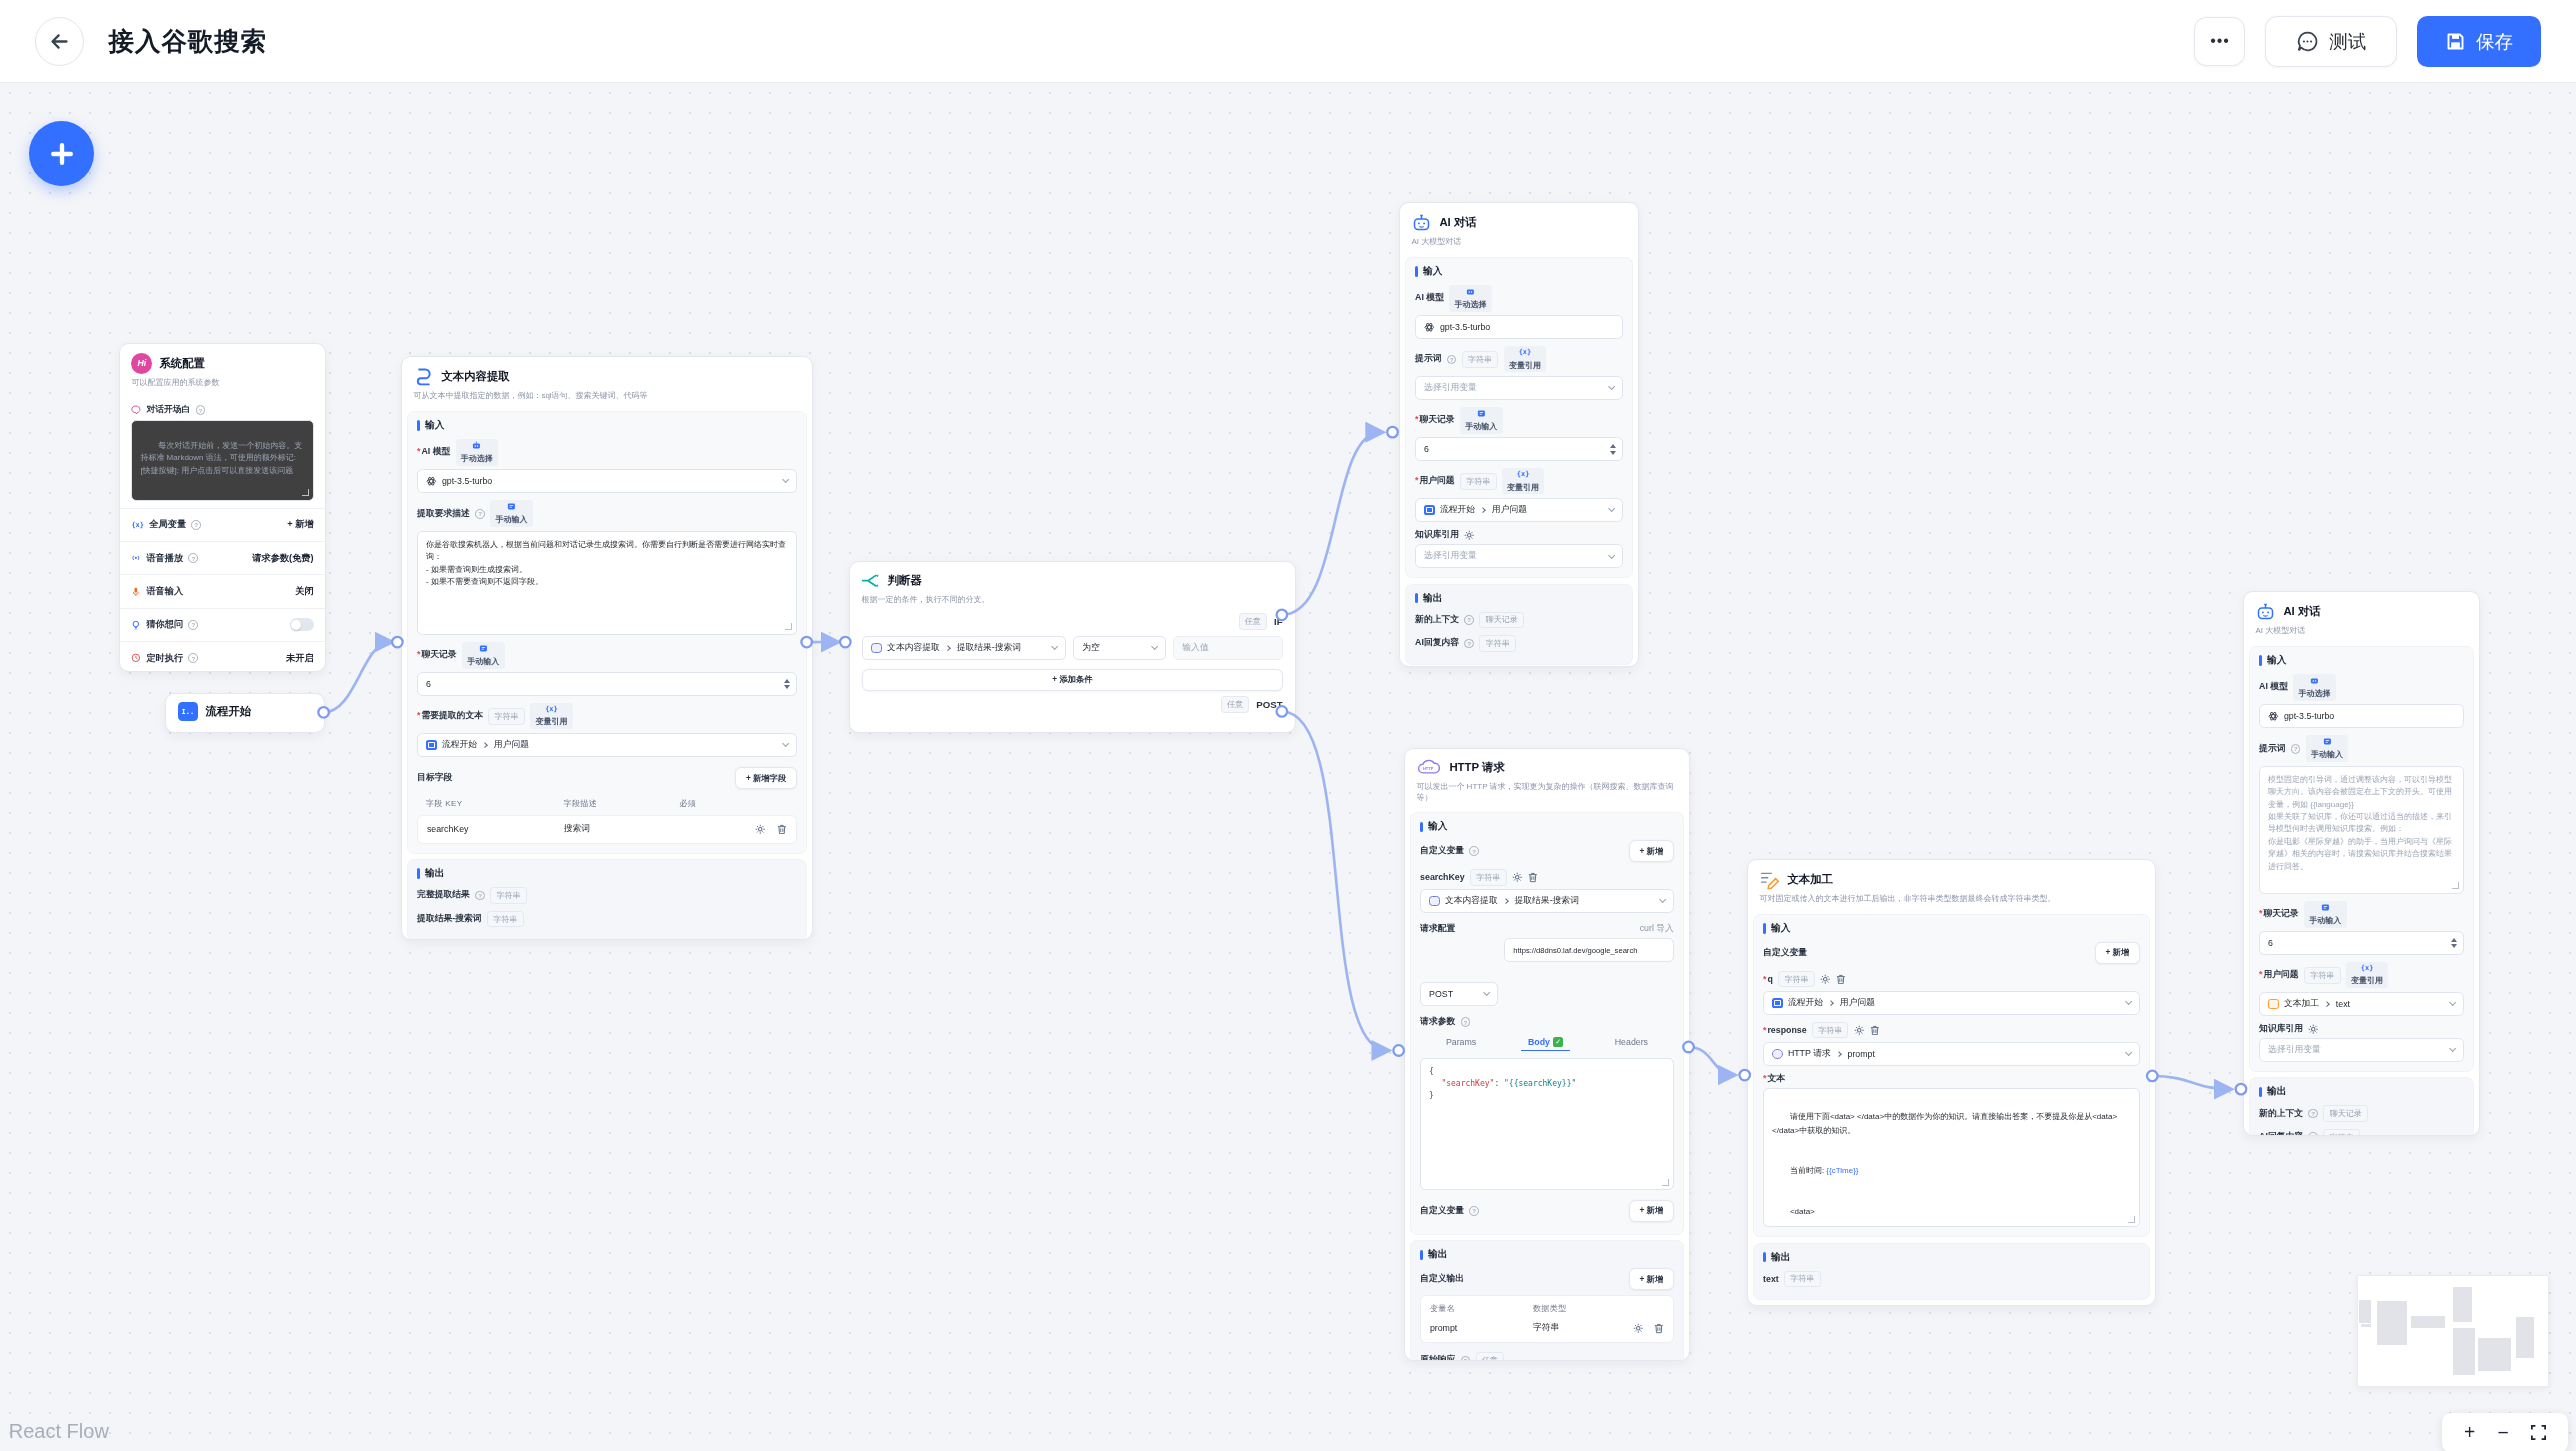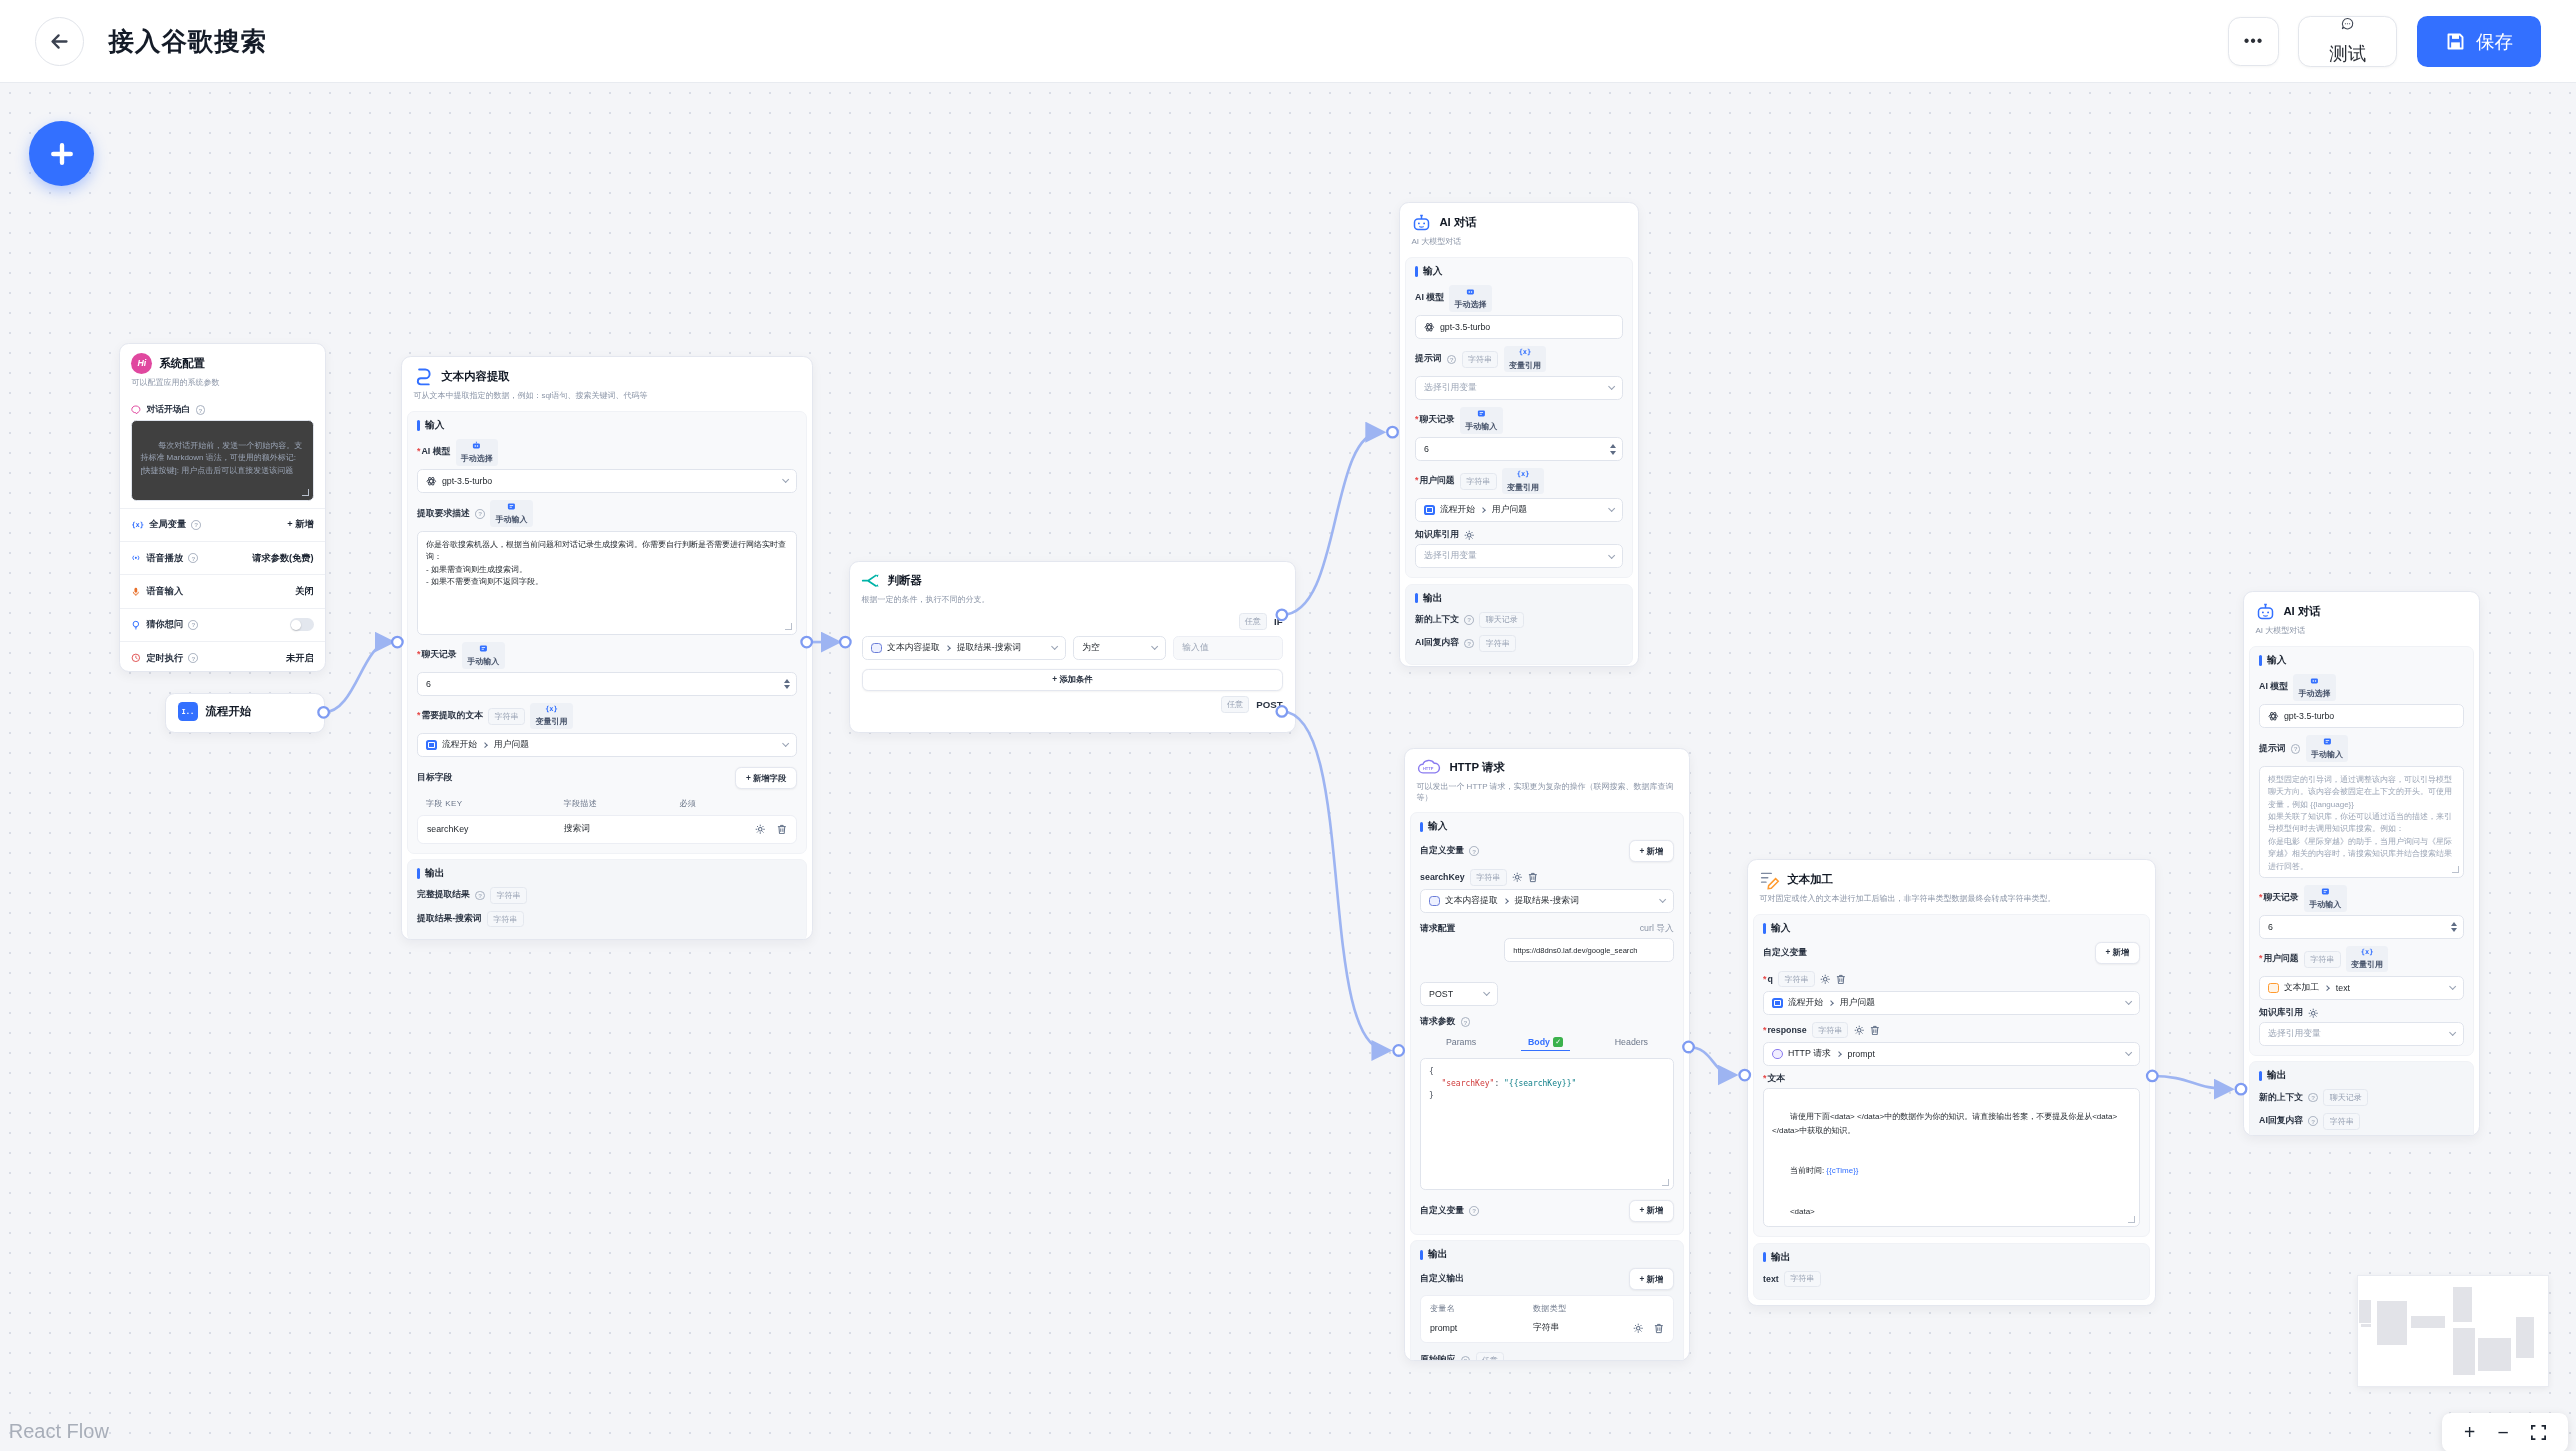--- a/index.html
+++ b/index.html
@@ -11,21 +11,21 @@
             border-bottom:0.9px solid #e8ebf0; display:flex; align-items:center; padding:0 35px; z-index:10; }
   .back-btn { width:49px; height:49px; border-radius:50%; border:0.9px solid #e1e4ea; background:#fff;
               display:flex; align-items:center; justify-content:center; cursor:pointer; }
   .page-title { font-size:25.5px; font-weight:700; color:#141b27; margin-left:24.6px; letter-spacing:0.9px; }
   .top-right { margin-left:auto; display:flex; align-items:center; gap:19.3px; }
   .icon-btn { width:51px; height:49px; border-radius:12.3px; border:0.9px solid #e3e6ec; background:#fff;
               display:flex; align-items:center; justify-content:center; cursor:pointer;
               font-size:16px; color:#2b2f36; letter-spacing:0.9px; box-shadow:0 0.9px 2.6px rgba(0,0,0,.04); }
   .test-btn { height:51px; padding:0 30px; border-radius:12.3px; border:0.9px solid #e3e6ec; background:#fff;
               display:flex; align-items:center; gap:10.5px; font-size:18.5px; color:#2b2f36; cursor:pointer;
-              box-shadow:0 0.9px 2.6px rgba(0,0,0,.04);flex-direction:column; }
+              box-shadow:0 0.9px 2.6px rgba(0,0,0,.04); }
   .save-btn { height:51px; padding:0 28px; border-radius:10.5px; border:none; background:#3370ff; color:#ffffff;
               display:flex; align-items:center; gap:10.5px; font-size:18.5px; cursor:pointer; }
 
   
   .canvas { position:absolute; inset:83px 0 0 0; background:#f4f5f8;
             background-image:radial-gradient(#d8dce5 1.2px, transparent 1.3px); background-size:20px 20px; }
   .fab { position:absolute; left:29px; top:121px; width:65px; height:65px; border-radius:50%;
          background:#3370ff; box-shadow:0 5.3px 14px rgba(51,112,255,.35); z-index:4; cursor:pointer;
          display:flex; align-items:center; justify-content:center; }
   .attribution { position:absolute; left:8.8px; top:1420px; font-size:20px; color:#a8aeb9; z-index:4; }
@@ -755,21 +755,21 @@
           <span>提示词</span>
           <span class="q"></span>
         <span class="badge">
             <svg width="8.8" height="8.8" viewBox="0 0 10 10">
               <rect x="1" y="1.6" width="8" height="6.8" rx="1.5" fill="#3370ff"></rect>
               <path d="M3 4 h4 M3 6 h2.5" stroke="#fff" stroke-width=".9"></path>
             </svg>
             <em style="font-style:normal">手动输入</em>
           </span>
       </div>
-      <div class="ta" style="height:112px;"><span class="ph">模型固定的引导词，通过调整该内容，可以引导模型聊天方向。该内容会被固定在上下文的开头。可使用变量，例如 {{language}}
+      <div class="ta" style="height:128px;"><span class="ph">模型固定的引导词，通过调整该内容，可以引导模型聊天方向。该内容会被固定在上下文的开头。可使用变量，例如 {{language}}
 如果关联了知识库，你还可以通过适当的描述，来引导模型何时去调用知识库搜索。例如：
 你是电影《星际穿越》的助手，当用户询问与《星际穿越》相关的内容时，请搜索知识库并结合搜索结果进行回答。</span></div>
       <div class="frow">
           <span class="req">聊天记录</span>
         <span class="badge">
             <svg width="8.8" height="8.8" viewBox="0 0 10 10">
               <rect x="1" y="1.6" width="8" height="6.8" rx="1.5" fill="#3370ff"></rect>
               <path d="M3 4 h4 M3 6 h2.5" stroke="#fff" stroke-width=".9"></path>
             </svg>
             <em style="font-style:normal">手动输入</em>

